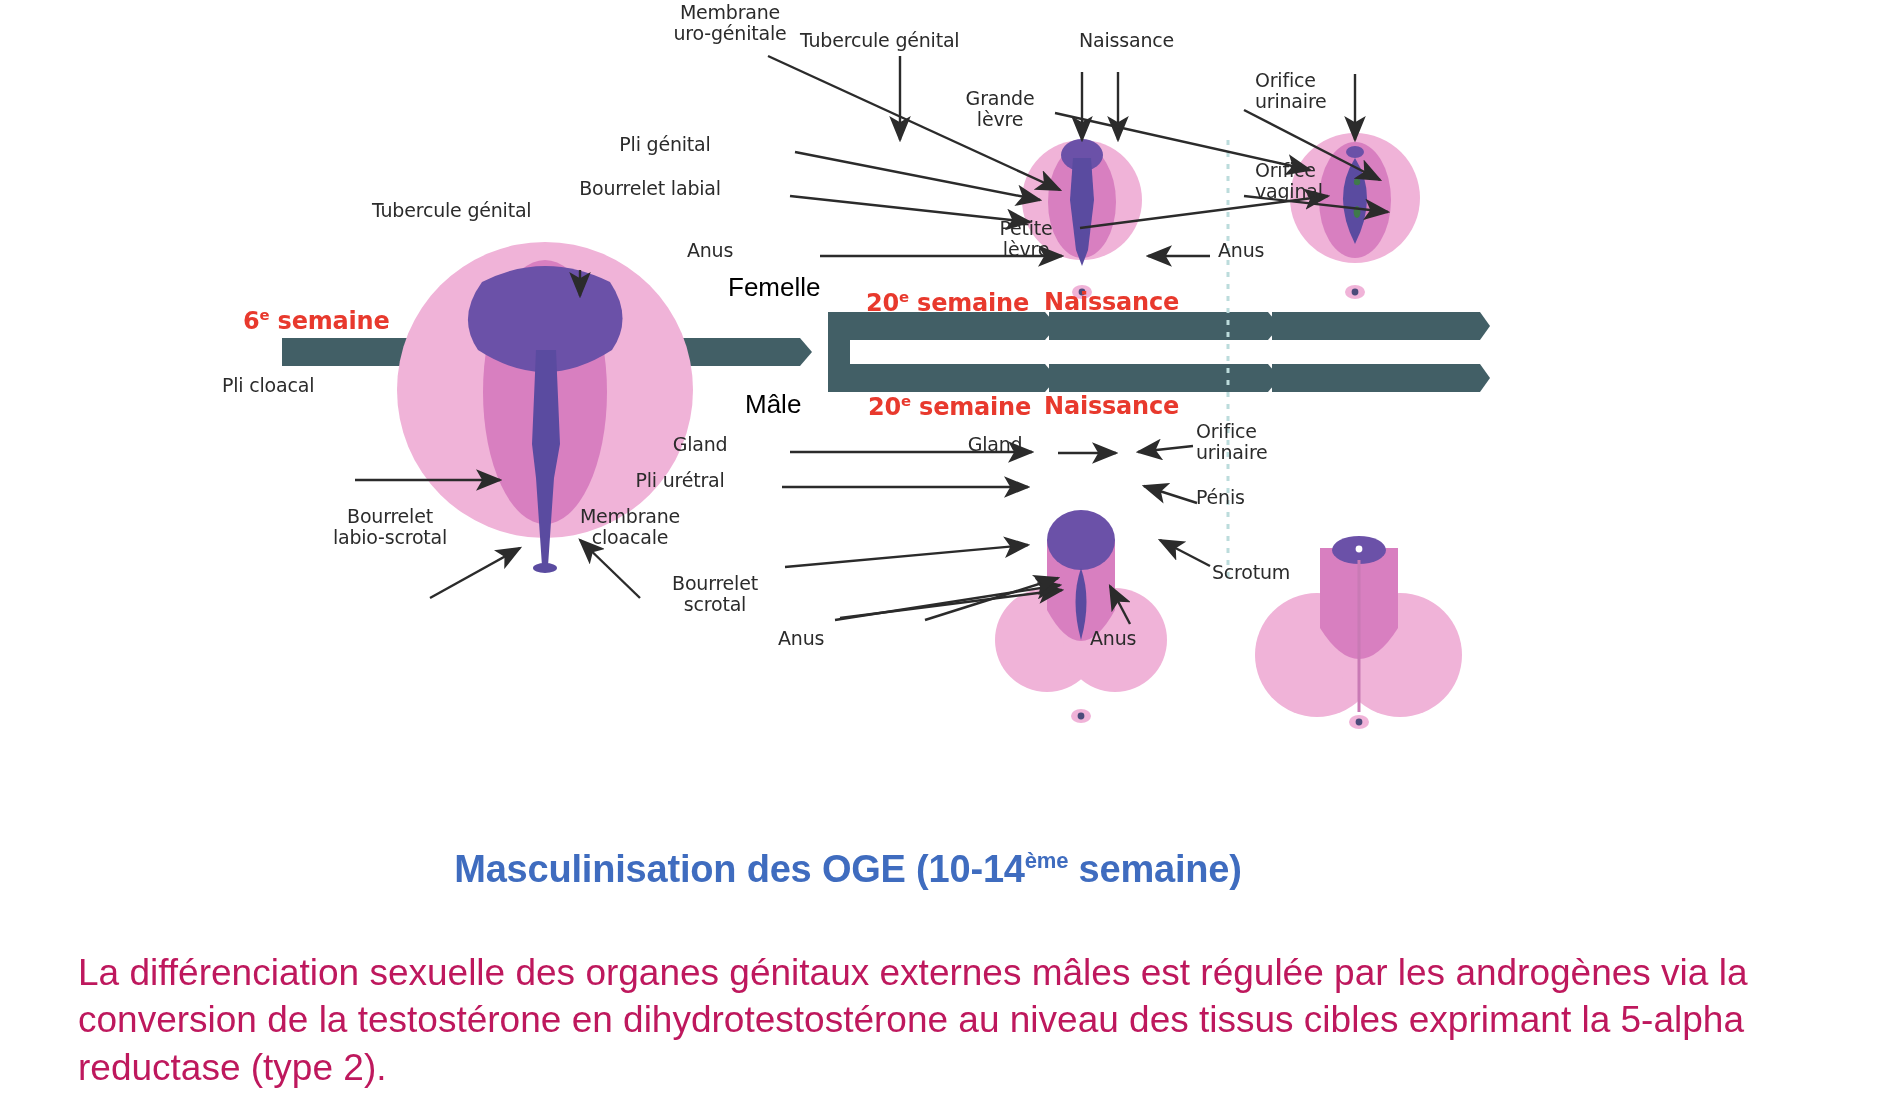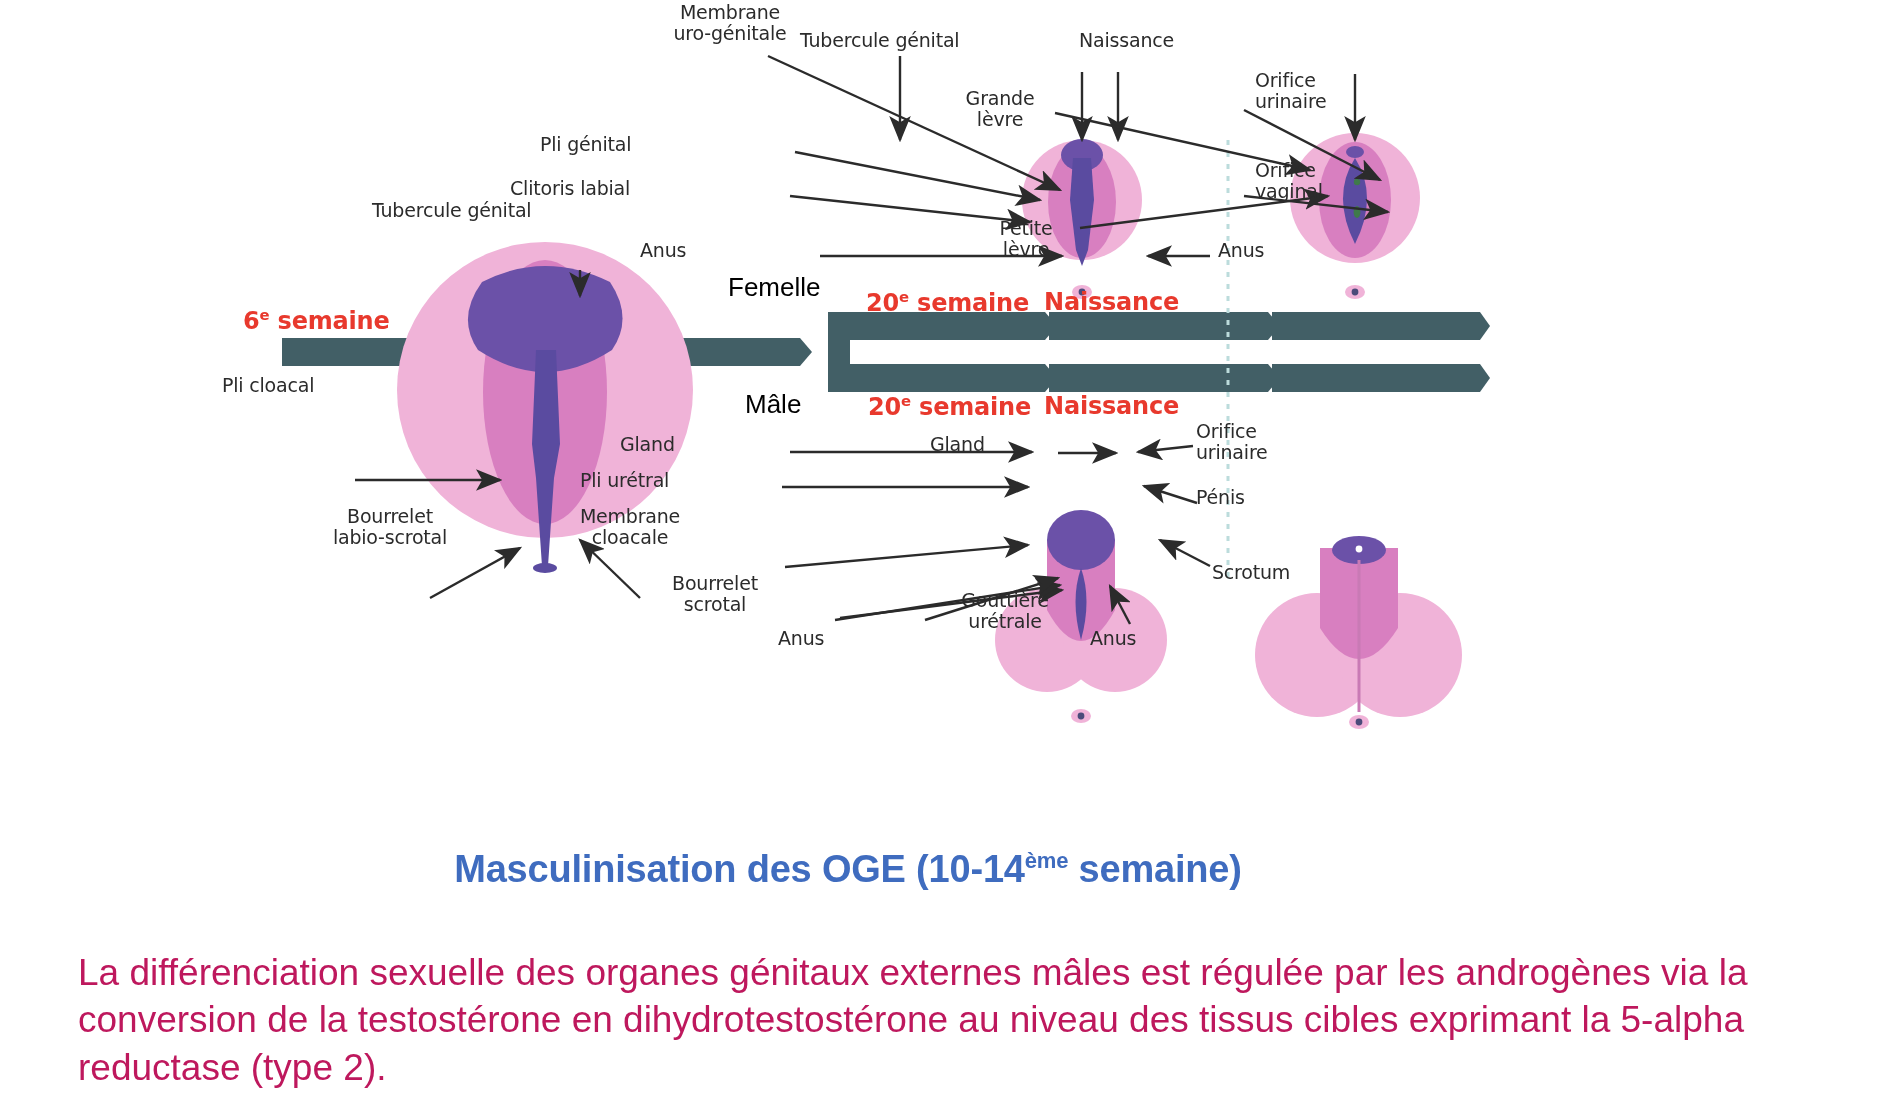--- a/index.html
+++ b/index.html
@@ -24,21 +24,21 @@
   .lbl {
     position: absolute;
     font-family: "DejaVu Sans", "Liberation Sans", sans-serif;
     font-size: 19px;
     color: #2b2b2b;
     line-height: 1.12;
     white-space: pre;
     letter-spacing: -0.2px;
   }
   .lbl.c { text-align: center; }
-  .lbl.r { text-align: left; }
+  .lbl.r { text-align: center; }
 
   .stage {
     position: absolute;
     font-family: "DejaVu Sans", "Liberation Sans", sans-serif;
     font-size: 24px;
     font-weight: 700;
     color: #e8392d;
     white-space: pre;
     letter-spacing: -0.2px;
   }
@@ -206,21 +206,21 @@
   <div class="lbl c" style="left:280px; top:506px; width:220px;">Bourrelet<br>labio-scrotal</div>
 
   <div class="lbl c" style="left:520px; top:506px; width:220px;">Membrane<br>cloacale</div>
 
   <div class="lbl c" style="left:600px; top:2px; width:260px;">Membrane<br>uro-génitale</div>
 
   <div class="lbl" style="left:800px; top:30px;">Tubercule génital</div>
 
   <div class="lbl r" style="left:540px; top:134px; width:250px;">Pli génital</div>
 
-  <div class="lbl r" style="left:510px; top:178px; width:280px;">Clitoris labial</div>
+  <div class="lbl r" style="left:510px; top:178px; width:280px;">Bourrelet labial</div>
 
   <div class="lbl r" style="left:640px; top:240px; width:140px;">Anus</div>
 
   <div class="lbl" style="left:1079px; top:30px;">Naissance</div>
 
   <div class="lbl c" style="left:930px; top:88px; width:140px;">Grande<br>lèvre</div>
 
   <div class="lbl c" style="left:956px; top:218px; width:140px;">Petite<br>lèvre</div>
 
   <div class="lbl" style="left:1255px; top:70px;">Orifice<br>urinaire</div>
@@ -242,21 +242,20 @@
   <div class="stage" style="left:1044px; top:392px;">Naissance</div>
 
   <div class="lbl r" style="left:620px; top:434px; width:160px;">Gland</div>
 
   <div class="lbl r" style="left:580px; top:470px; width:200px;">Pli urétral</div>
 
   <div class="lbl c" style="left:630px; top:573px; width:170px;">Bourrelet<br>scrotal</div>
 
   <div class="lbl" style="left:778px; top:628px;">Anus</div>
 
-  <div class="lbl c" style="left:915px; top:590px; width:180px;">Gouttière<br>urétrale</div>
 
   <div class="lbl r" style="left:930px; top:434px; width:130px;">Gland</div>
 
   <div class="lbl" style="left:1196px; top:421px;">Orifice<br>urinaire</div>
 
   <div class="lbl" style="left:1196px; top:487px;">Pénis</div>
 
   <div class="lbl" style="left:1212px; top:562px;">Scrotum</div>
 
   <div class="lbl" style="left:1090px; top:628px;">Anus</div>

